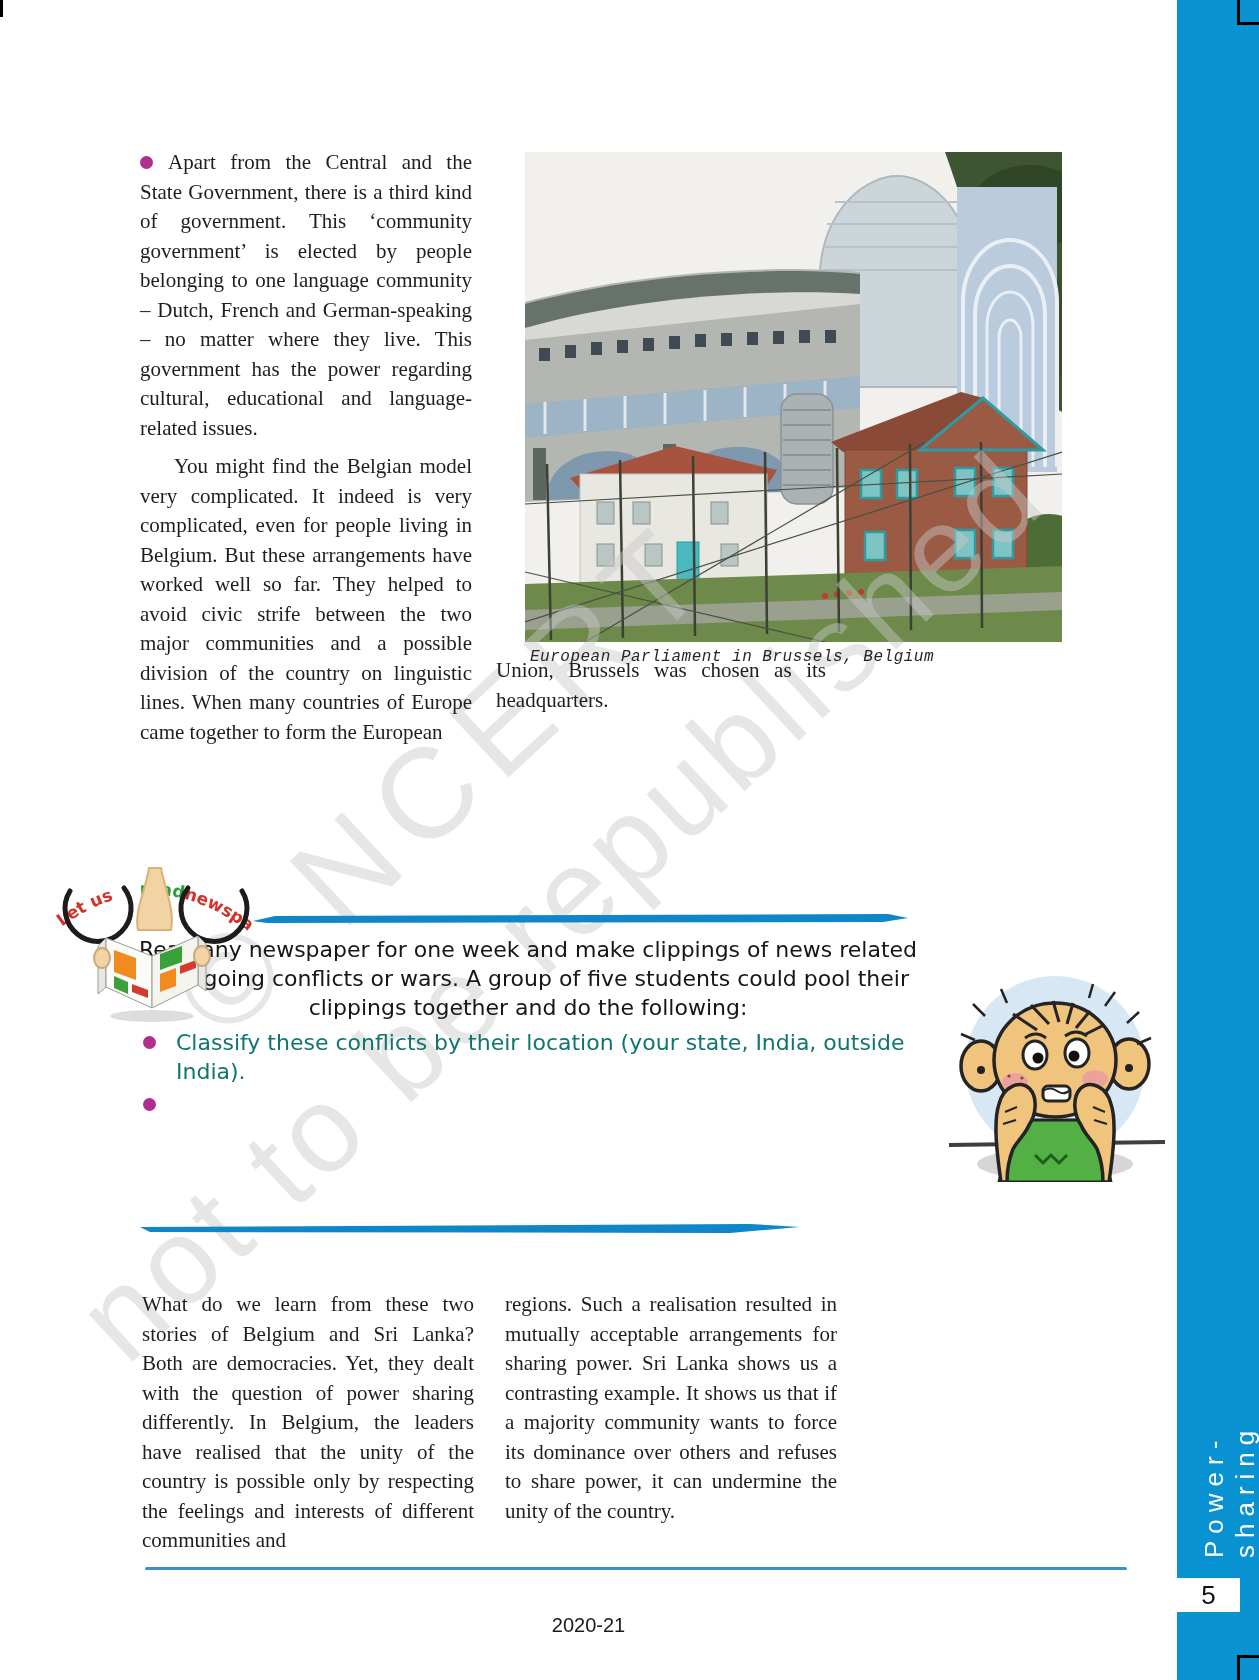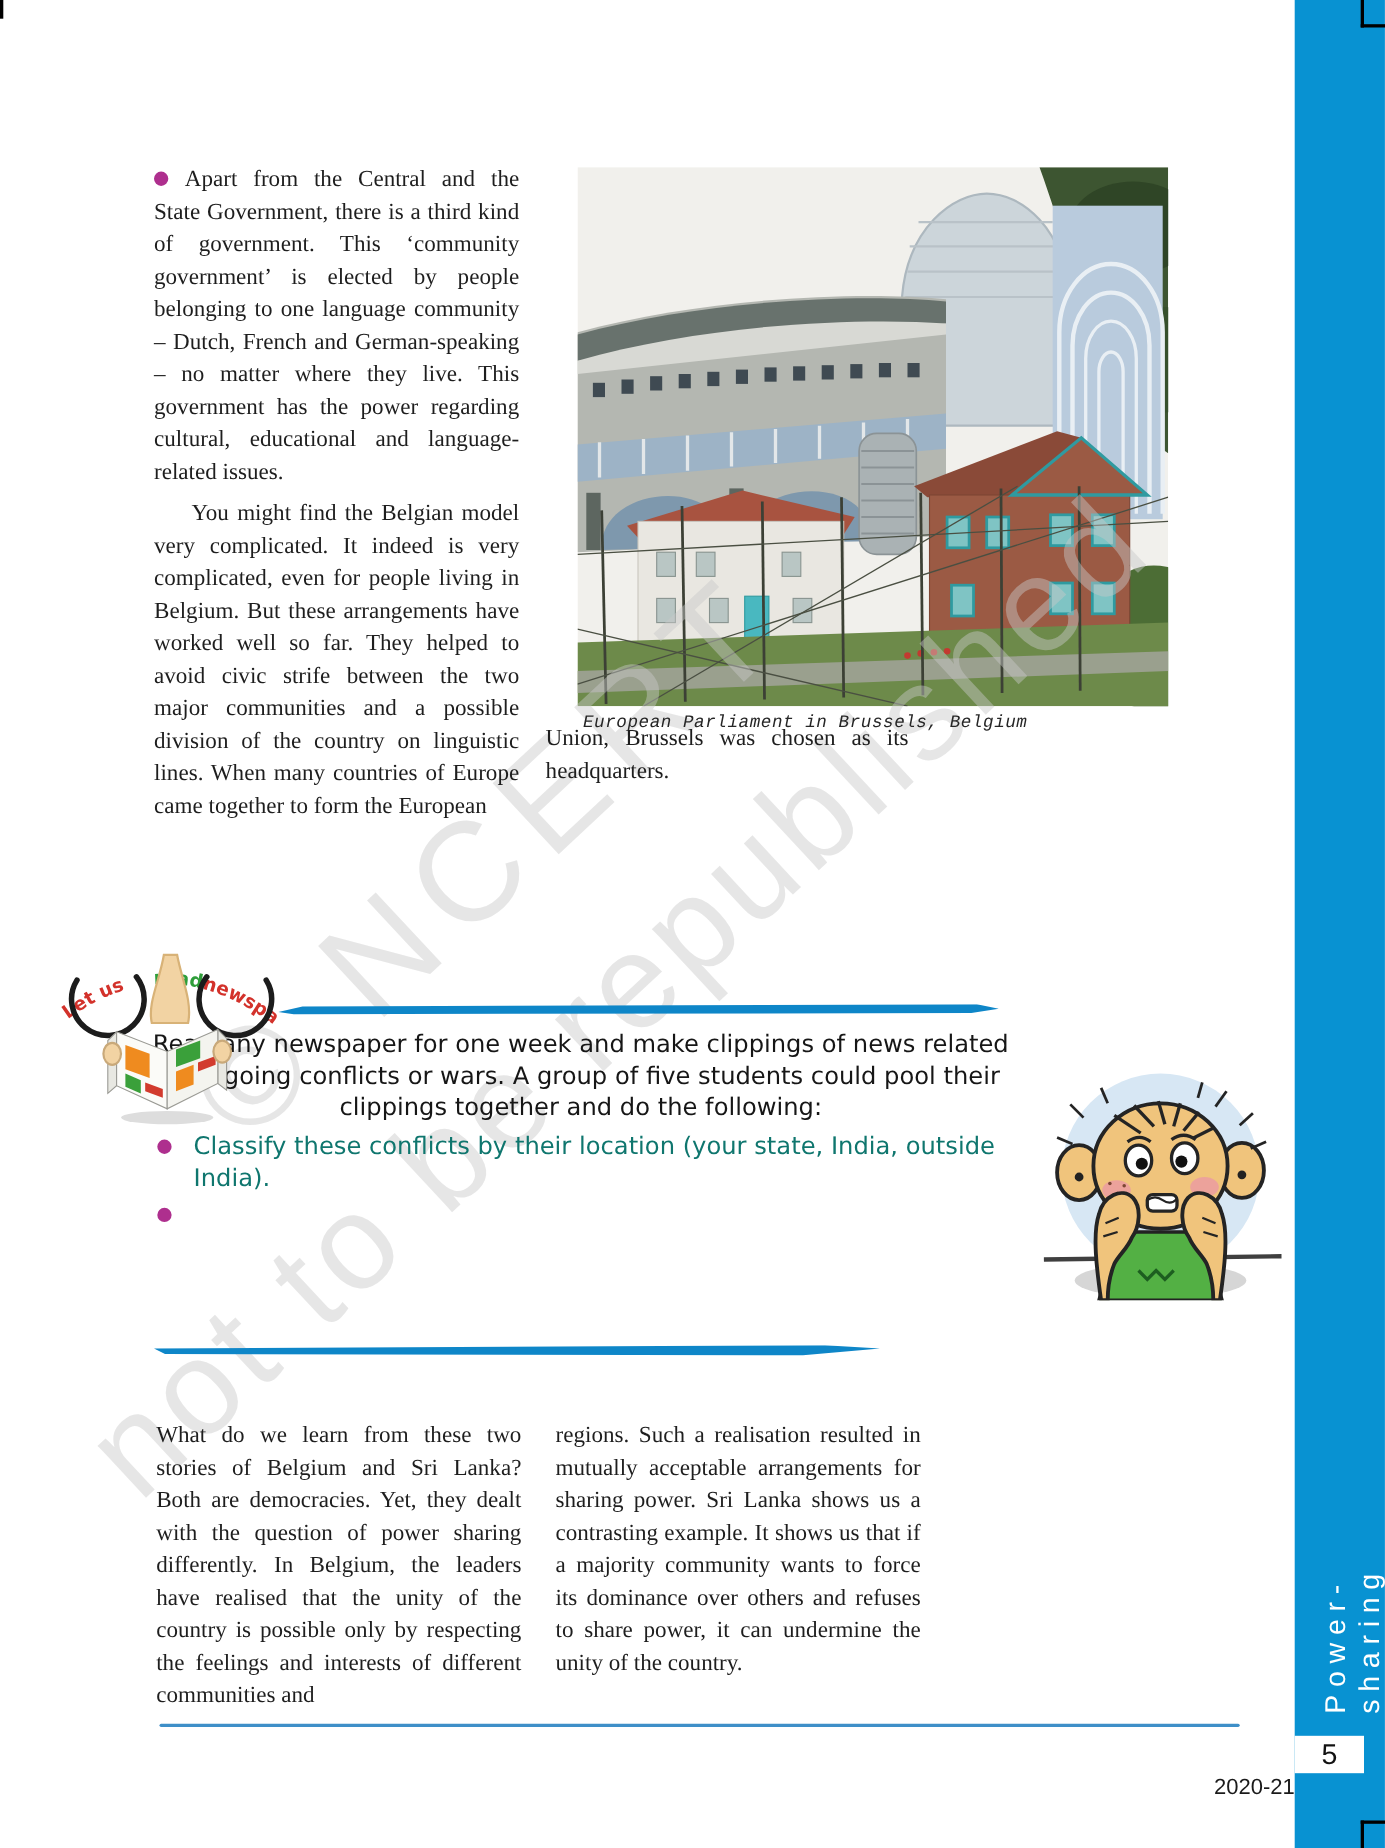--- a/index.html
+++ b/index.html
@@ -43,21 +43,21 @@
   .activity-list { position:absolute; left:142px; top:1028px; width:812px; margin:0; padding:0;
       list-style:none; z-index:2; }
   .activity-list li { position:relative; padding-left:34px; margin-bottom:4px;
       font-family:"DejaVu Sans", sans-serif; font-size:22px; line-height:29px; color:#0f766e; }
   .li-dot { position:absolute; left:1px; top:8px; width:13px; height:13px; border-radius:50%;
       background:#ae2f8e; }
 
   
   .thin-rule { position:absolute; left:145px; top:1567px; width:982px; height:3px;
       background:#3e8fc8; border-radius:2px; z-index:2; }
-  .footer-year { position:absolute; left:0; top:1614px; width:1177px; text-align:right;
+  .footer-year { position:absolute; left:0; top:1614px; width:1177px; text-align:center;
       font-family:"Liberation Sans", sans-serif; font-size:20px; color:#1a1a1a; z-index:2; }
   .sidebar { position:absolute; left:1177px; top:0; width:82px; height:1680px; background:#0892d2; z-index:2; }
   .sidebar-label { position:absolute; left:1199px; top:1320px; height:238px;
       writing-mode:vertical-rl; transform:rotate(180deg);
       font-family:"Liberation Sans", sans-serif; font-size:26px; letter-spacing:7px; color:#ffffff; z-index:3; }
   .pagenum-box { position:absolute; left:1177px; top:1578px; width:63px; height:34px; background:#ffffff;
       display:flex; align-items:center; justify-content:center; z-index:3;
       font-family:"Liberation Sans", sans-serif; font-size:26px; color:#111111; }
 
   

